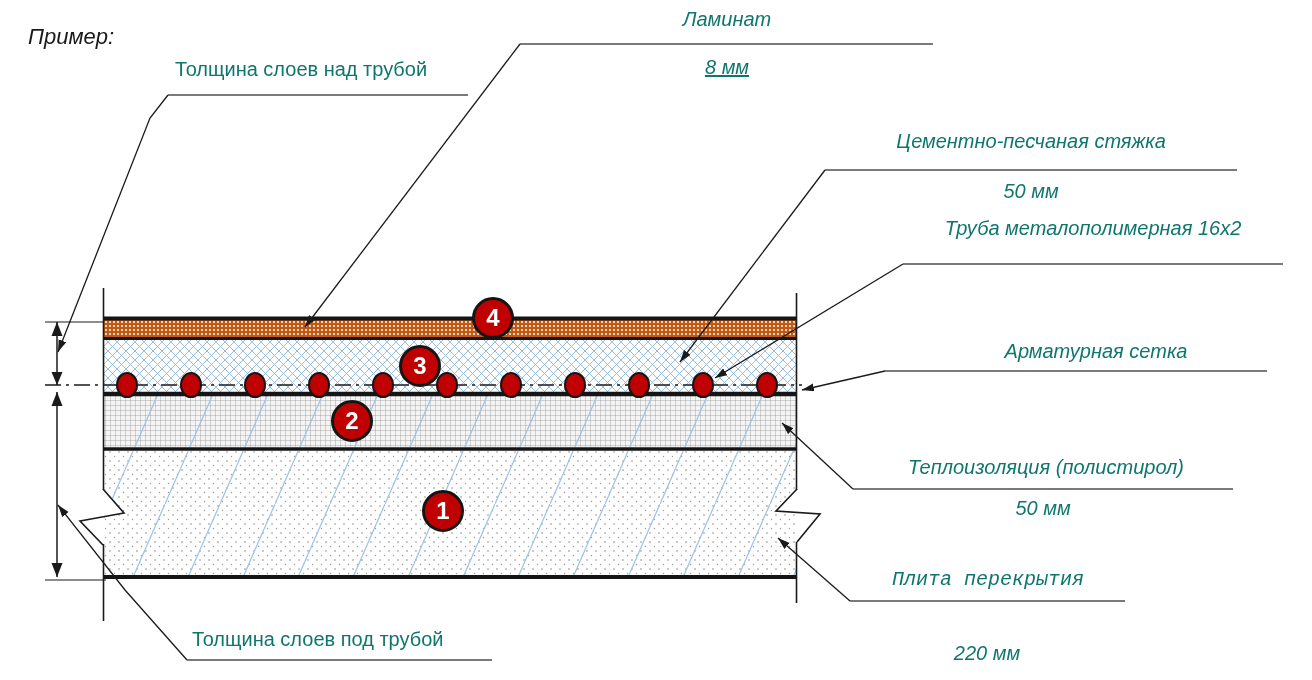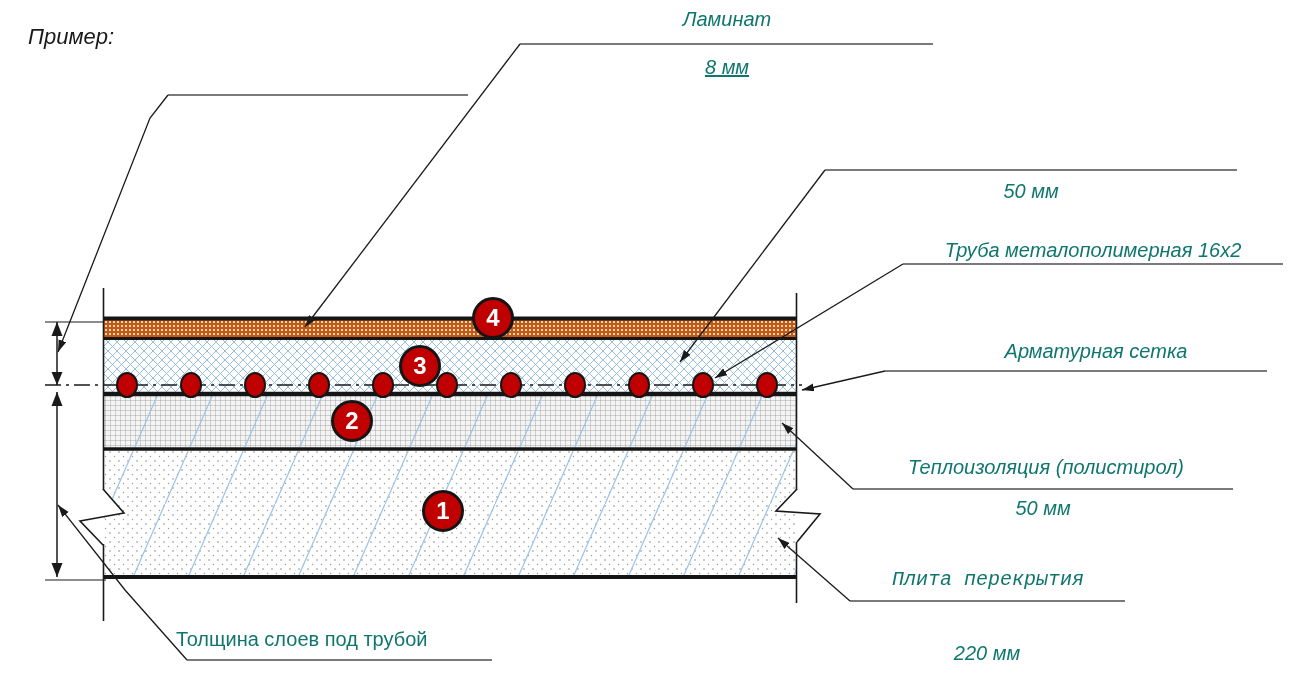--- a/index.html
+++ b/index.html
@@ -137,28 +137,30 @@
       <path d="M885,371 L802,390" marker-end="url(#arrow)"></path>
       <path d="M853,489 L782,423" marker-end="url(#arrow)"></path>
       <path d="M850,601 L778,538" marker-end="url(#arrow)"></path>
       <path d="M168,95 L150,118 L58,352" marker-end="url(#arrow)"></path>
       <path d="M187,660 L125,590 L58,505" marker-end="url(#arrow)"></path>
     </g>
   </svg>
 
   <div class="title">Пример:</div>
 
-  <div class="lbl" style="left:176px;top:628px;">Толщина слоев под трубой</div>
+  <div class="lbl" style="left:175px;top:58px;">Толщина слоев над трубой</div>
+  <div class="lbl" style="left:192px;top:628px;">Толщина слоев под трубой</div>
 
   <div class="lbl it ctr" style="left:727px;top:8px;">Ламинат</div>
   <div class="lbl it ctr" style="left:727px;top:56px;text-decoration:underline;">8 мм</div>
 
+  <div class="lbl it ctr" style="left:1031px;top:130px;">Цементно-песчаная стяжка</div>
   <div class="lbl it ctr" style="left:1031px;top:180px;">50 мм</div>
 
-  <div class="lbl it ctr" style="left:1093px;top:239px;">Труба металополимерная 16x2</div>
+  <div class="lbl it ctr" style="left:1093px;top:217px;">Труба металополимерная 16x2</div>
 
   <div class="lbl it ctr" style="left:1096px;top:340px;">Арматурная сетка</div>
 
   <div class="lbl it ctr" style="left:1046px;top:456px;">Теплоизоляция (полистирол)</div>
   <div class="lbl it ctr" style="left:1043px;top:497px;">50 мм</div>
 
   <div class="lbl it ctr" style="left:988px;top:568px;font-family:Liberation Mono, monospace;">Плита перекрытия</div>
   <div class="lbl it ctr" style="left:987px;top:606px;margin-top:36px;">220 мм</div>
 
   <div class="badge" style="left:472px;top:297px;">4</div>

